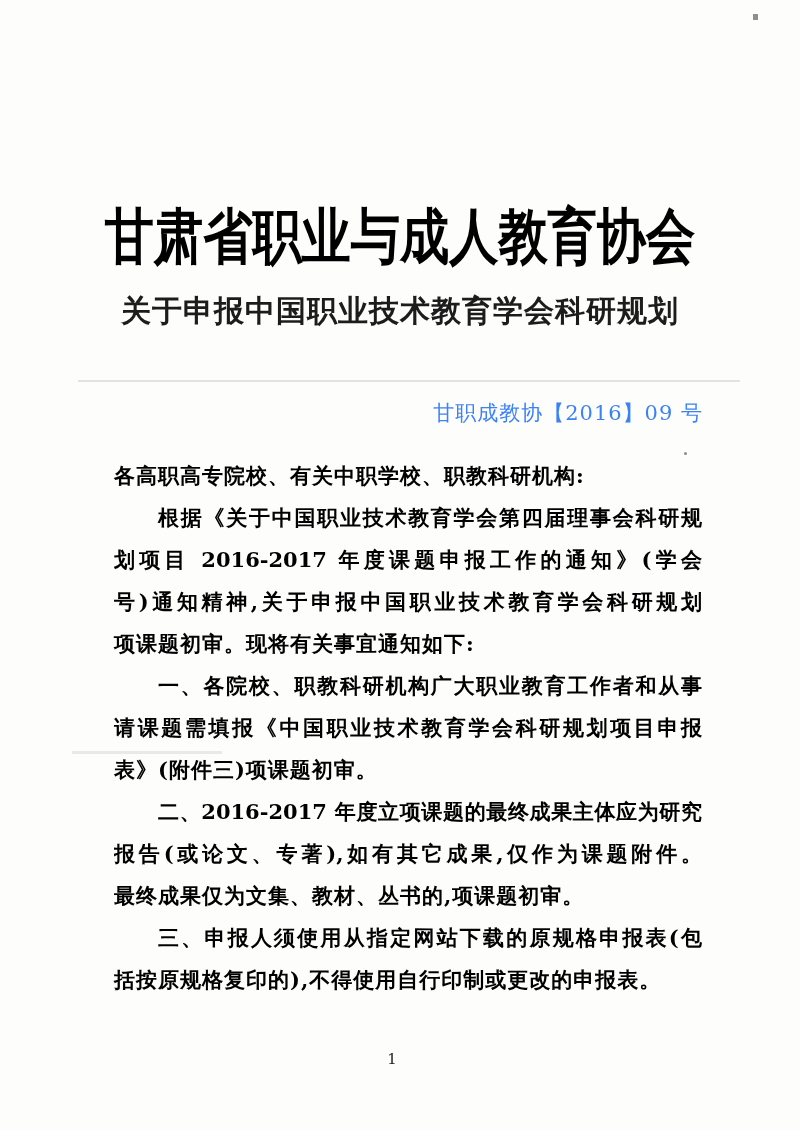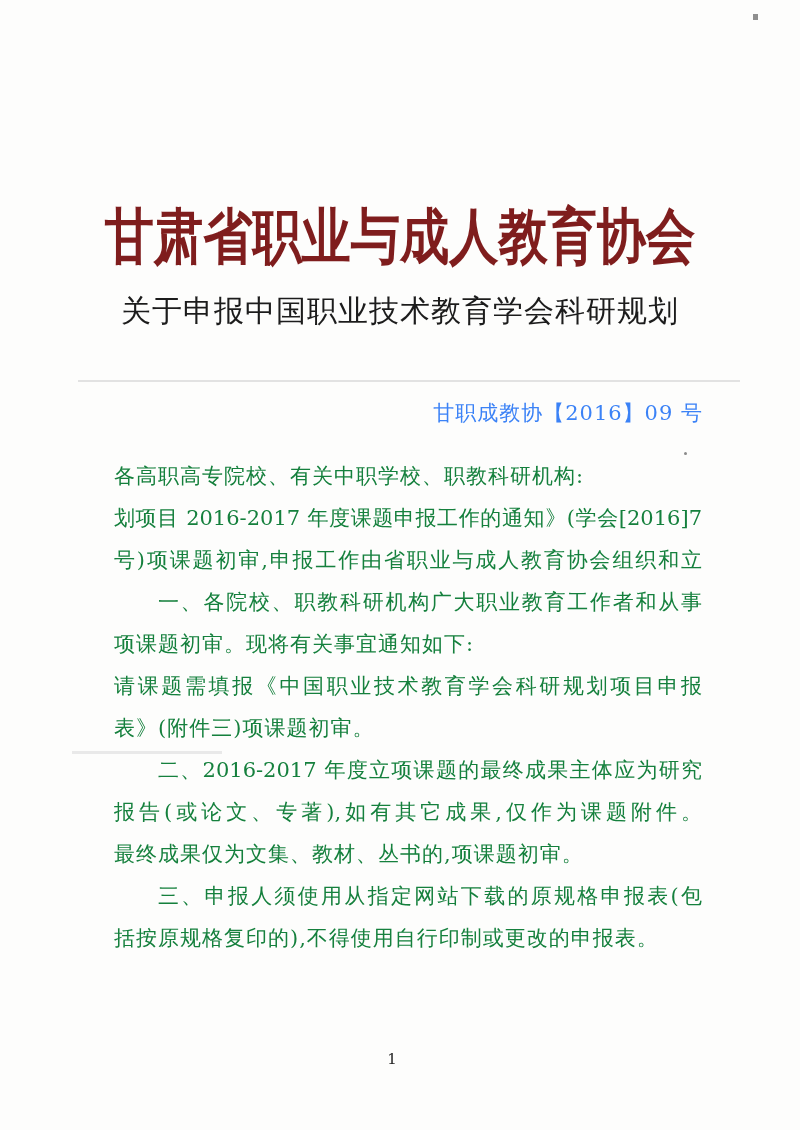--- a/index.html
+++ b/index.html
@@ -32,21 +32,21 @@
     transform: scaleX(0.82);
     transform-origin: center;
   }
   .notice-title {
     position: absolute;
     top: 286px;
     left: 0;
     width: 800px;
     text-align: center;
     font-size: 30px;
-    font-weight: normal;
+    font-weight: bold;
     line-height: 49px;
     letter-spacing: 1px;
   }
   .doc-number {
     position: absolute;
     top: 398px;
     left: 0;
     width: 703px;
     height: 30px;
     line-height: 30px;
@@ -92,36 +92,37 @@
   .speck-tr { top: 14px; left: 753px; width: 5px; height: 6px; background: #555; opacity: .65; }
   .streak-heading { top: 380px; left: 78px; width: 662px; height: 2px; background: #e2e2e2; }
   .streak-mid { top: 751px; left: 72px; width: 150px; height: 3px; background: #e9e9e9; }
   .dot-salutation { top: 452px; left: 684px; width: 3px; height: 3px; border-radius: 50%; background: #8a8a8a; }
 </style>
 </head>
 <body>
 
 <div class="page">
 
-  <div class="assoc-title" style="color: #7f1d1d;">
+  <div class="assoc-title" style="color: #000000;">
     <span class="assoc-title-inner">甘肃省职业与成人教育协会</span>
   </div>
 
   <div class="notice-title" style="color: rgb(28, 28, 28);">
     <div>关于申报中国职业技术教育学会科研规划</div>
   </div>
 
   <div class="doc-number" style="color: #3b82f6;">甘职成教协【2016】09 号</div>
 
-  <div class="body-lines" style="color: #15803d;">
+  <div class="body-lines" style="color: #000000; font-weight: bold;">
       <div class="body-line">各高职高专院校、有关中职学校、职教科研机构:</div>
+      <div class="body-line indent justify">根据《关于中国职业技术教育学会第四届理事会科研规</div>
       <div class="body-line justify">划项目 2016-2017 年度课题申报工作的通知》(学会[2016]7</div>
-      <div class="body-line justify">号)项课题初审,申报工作由省职业与成人教育协会组织和立</div>
+      <div class="body-line justify">号)通知精神,关于申报中国职业技术教育学会科研规划</div>
+      <div class="body-line">项课题初审。现将有关事宜通知如下:</div>
       <div class="body-line indent justify">一、各院校、职教科研机构广大职业教育工作者和从事</div>
-      <div class="body-line">项课题初审。现将有关事宜通知如下:</div>
       <div class="body-line justify">请课题需填报《中国职业技术教育学会科研规划项目申报</div>
       <div class="body-line">表》(附件三)项课题初审。</div>
       <div class="body-line indent justify">二、2016-2017 年度立项课题的最终成果主体应为研究</div>
       <div class="body-line justify">报告(或论文、专著),如有其它成果,仅作为课题附件。</div>
       <div class="body-line">最终成果仅为文集、教材、丛书的,项课题初审。</div>
       <div class="body-line indent justify">三、申报人须使用从指定网站下载的原规格申报表(包</div>
       <div class="body-line">括按原规格复印的),不得使用自行印制或更改的申报表。</div>
     </div>
 
   <div class="page-num">1</div>

